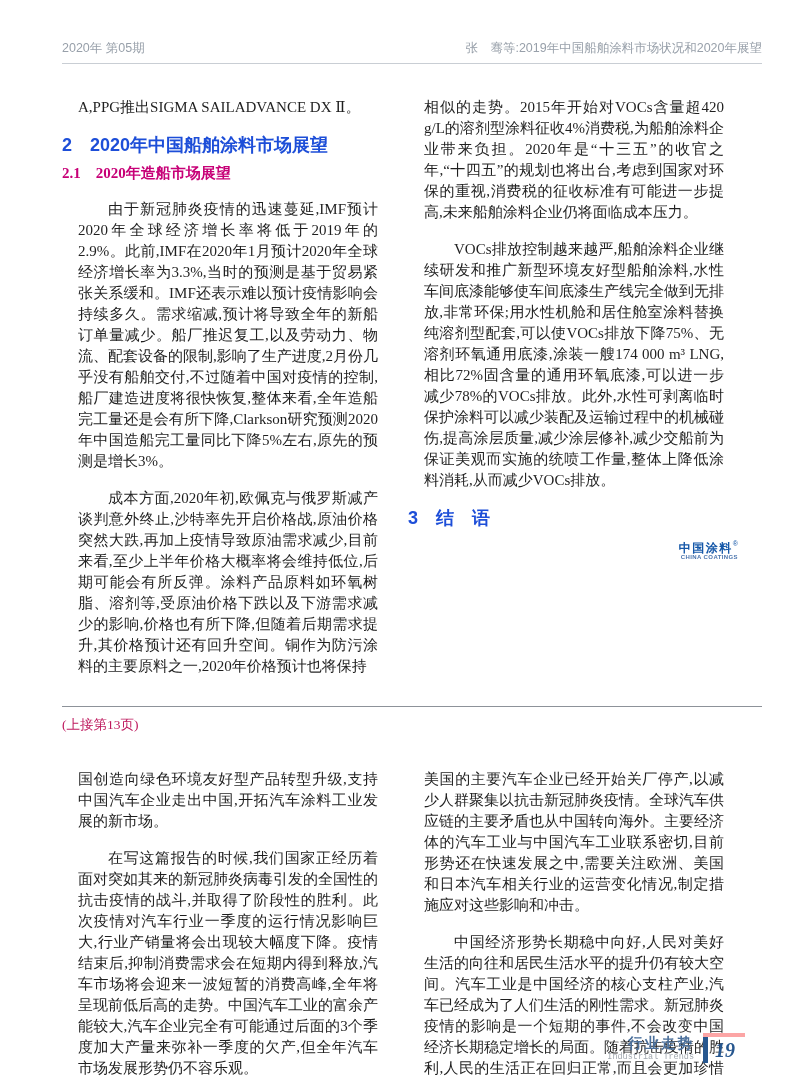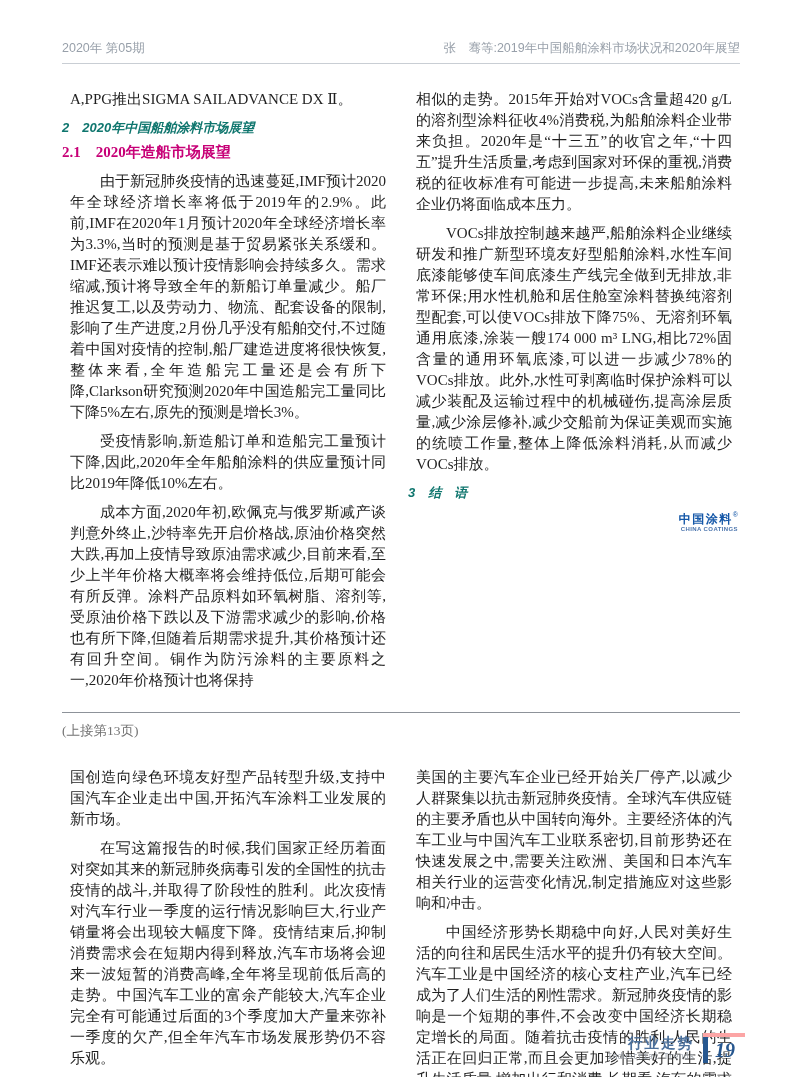--- a/index.html
+++ b/index.html
@@ -1,53 +1,53 @@
 <!DOCTYPE html>
 <html><head>
 <meta charset="utf-8">
 <style>
   html,body { margin:0; padding:0; background:#ffffff; }
   .page {
     position:relative; width:794px; height:1077px; box-sizing:border-box;
     background:#ffffff; overflow:hidden;
-    padding:40px 54px 0 62px;
+    padding:40px 32px 0 62px;
     font-family:"Liberation Serif","DejaVu Serif",serif;
     color:#1f1f1f;
   }
   
   .hdr {
     display:flex; justify-content:space-between; align-items:flex-end;
     font-family:"Liberation Sans","DejaVu Sans",sans-serif;
     font-size:12.5px; color:#98a0aa;
     padding-bottom:6px; border-bottom:1px solid #c9ced4;
   }
   
   .cols { display:flex; gap:14px; margin-top:17px; }
   .col { width:332px; font-size:15px; line-height:21px; text-align:justify; }
-  .col p { margin:8px; }
+  .col p { margin:16px; }
   .col p.indent { text-indent:2em; }
   h2.sec {
     font-family:"Liberation Sans","DejaVu Sans",sans-serif;
-    color:#0f766e; font-size:13px; font-weight:bold;
-    margin:10px 0 7px; white-space:pre-wrap; line-height:1.25;font-style:italic;
+    color:#1d4ed8; font-size:18px; font-weight:bold;
+    margin:10px 0 7px; white-space:pre-wrap; line-height:1.25;
   }
   h3.sec {
     font-family:Liberation Serif, serif;
     color:#c70077; font-size:15px; font-weight:bold;
     margin:3px 0 4px; white-space:pre-wrap; line-height:1.3;
   }
   
   .logo { text-align:right; margin-top:9px; padding-right:2px; line-height:1.05;
           font-family:"Liberation Sans","DejaVu Sans",sans-serif; }
   .logo-cn { color:#1457a8; font-weight:bold; font-size:12px; letter-spacing:1.5px; }
   .logo-sup { font-size:7px; vertical-align:super; color:#1457a8; }
   .logo-en { color:#4a74ad; font-size:6px; letter-spacing:0.4px; font-weight:bold; }
   
   .divider { border:none; border-top:1px solid #8d9299; margin:13px 0 0; }
-  .continued { font-size:13.5px; margin:9px 0 0; color:#737373; }
+  .continued { font-size:13.5px; margin:9px 0 0; color:#be185d; }
   .cols.bottom { margin-top:19px; }
   .endmark { float:right; }
   
   .footer {
     position:absolute; right:49px; bottom:14px;
     display:flex; align-items:center; gap:9px;
     font-family:"Liberation Sans","DejaVu Sans",sans-serif;
   }
   .f-txt { text-align:right; padding-top:3px; }
   .f-cn { color:#4a6f9b; font-size:14.5px; font-weight:bold; letter-spacing:2px; line-height:1.1; }
@@ -69,25 +69,24 @@
     <span>2020年 第05期</span>
     <span>张　骞等:2019年中国船舶涂料市场状况和2020年展望</span>
   </div>
 
   <div class="cols">
     <div class="col">
       <p>A,PPG推出SIGMA SAILADVANCE DX Ⅱ。</p>
       <h2 class="sec">2　2020年中国船舶涂料市场展望</h2>
       <h3 class="sec">2.1　2020年造船市场展望</h3>
       <p class="indent">由于新冠肺炎疫情的迅速蔓延,IMF预计2020年全球经济增长率将低于2019年的2.9%。此前,IMF在2020年1月预计2020年全球经济增长率为3.3%,当时的预测是基于贸易紧张关系缓和。IMF还表示难以预计疫情影响会持续多久。需求缩减,预计将导致全年的新船订单量减少。船厂推迟复工,以及劳动力、物流、配套设备的限制,影响了生产进度,2月份几乎没有船舶交付,不过随着中国对疫情的控制,船厂建造进度将很快恢复,整体来看,全年造船完工量还是会有所下降,Clarkson研究预测2020年中国造船完工量同比下降5%左右,原先的预测是增长3%。</p>
-      <p class="indent">受疫情影响,新造船订单和造船完工量预计下降,因此,2020年全年船舶涂料的供应量预计同比2019年降低10%左右。</p>
       <p class="indent">成本方面,2020年初,欧佩克与俄罗斯减产谈判意外终止,沙特率先开启价格战,原油价格突然大跌,再加上疫情导致原油需求减少,目前来看,至少上半年价格大概率将会维持低位,后期可能会有所反弹。涂料产品原料如环氧树脂、溶剂等,受原油价格下跌以及下游需求减少的影响,价格也有所下降,但随着后期需求提升,其价格预计还有回升空间。铜作为防污涂料的主要原料之一,2020年价格预计也将保持</p>
     </div>
     <div class="col">
-      <p>相似的走势。2015年开始对VOCs含量超420 g/L的溶剂型涂料征收4%消费税,为船舶涂料企业带来负担。2020年是“十三五”的收官之年,“十四五”提升生活质量,考虑到国家对环保的重视,消费税的征收标准有可能进一步提高,未来船舶涂料企业仍将面临成本压力。</p>
+      <p>相似的走势。2015年开始对VOCs含量超420 g/L的溶剂型涂料征收4%消费税,为船舶涂料企业带来负担。2020年是“十三五”的收官之年,“十四五”的规划也将出台,考虑到国家对环保的重视,消费税的征收标准有可能进一步提高,未来船舶涂料企业仍将面临成本压力。</p>
       <p class="indent">VOCs排放控制越来越严,船舶涂料企业继续研发和推广新型环境友好型船舶涂料,水性车间底漆能够使车间底漆生产线完全做到无排放,非常环保;用水性机舱和居住舱室涂料替换纯溶剂型配套,可以使VOCs排放下降75%、无溶剂环氧通用底漆,涂装一艘174 000 m³ LNG,相比72%固含量的通用环氧底漆,可以进一步减少78%的VOCs排放。此外,水性可剥离临时保护涂料可以减少装配及运输过程中的机械碰伤,提高涂层质量,减少涂层修补,减少交船前为保证美观而实施的统喷工作量,整体上降低涂料消耗,从而减少VOCs排放。</p>
       <h2 class="sec">3　结　语</h2>
       <div class="logo">
         <div>
           <span class="logo-cn">中国涂料</span><span class="logo-sup">®</span>
         </div>
         <div class="logo-en">CHINA COATINGS</div>
       </div>
     </div>
   </div>

